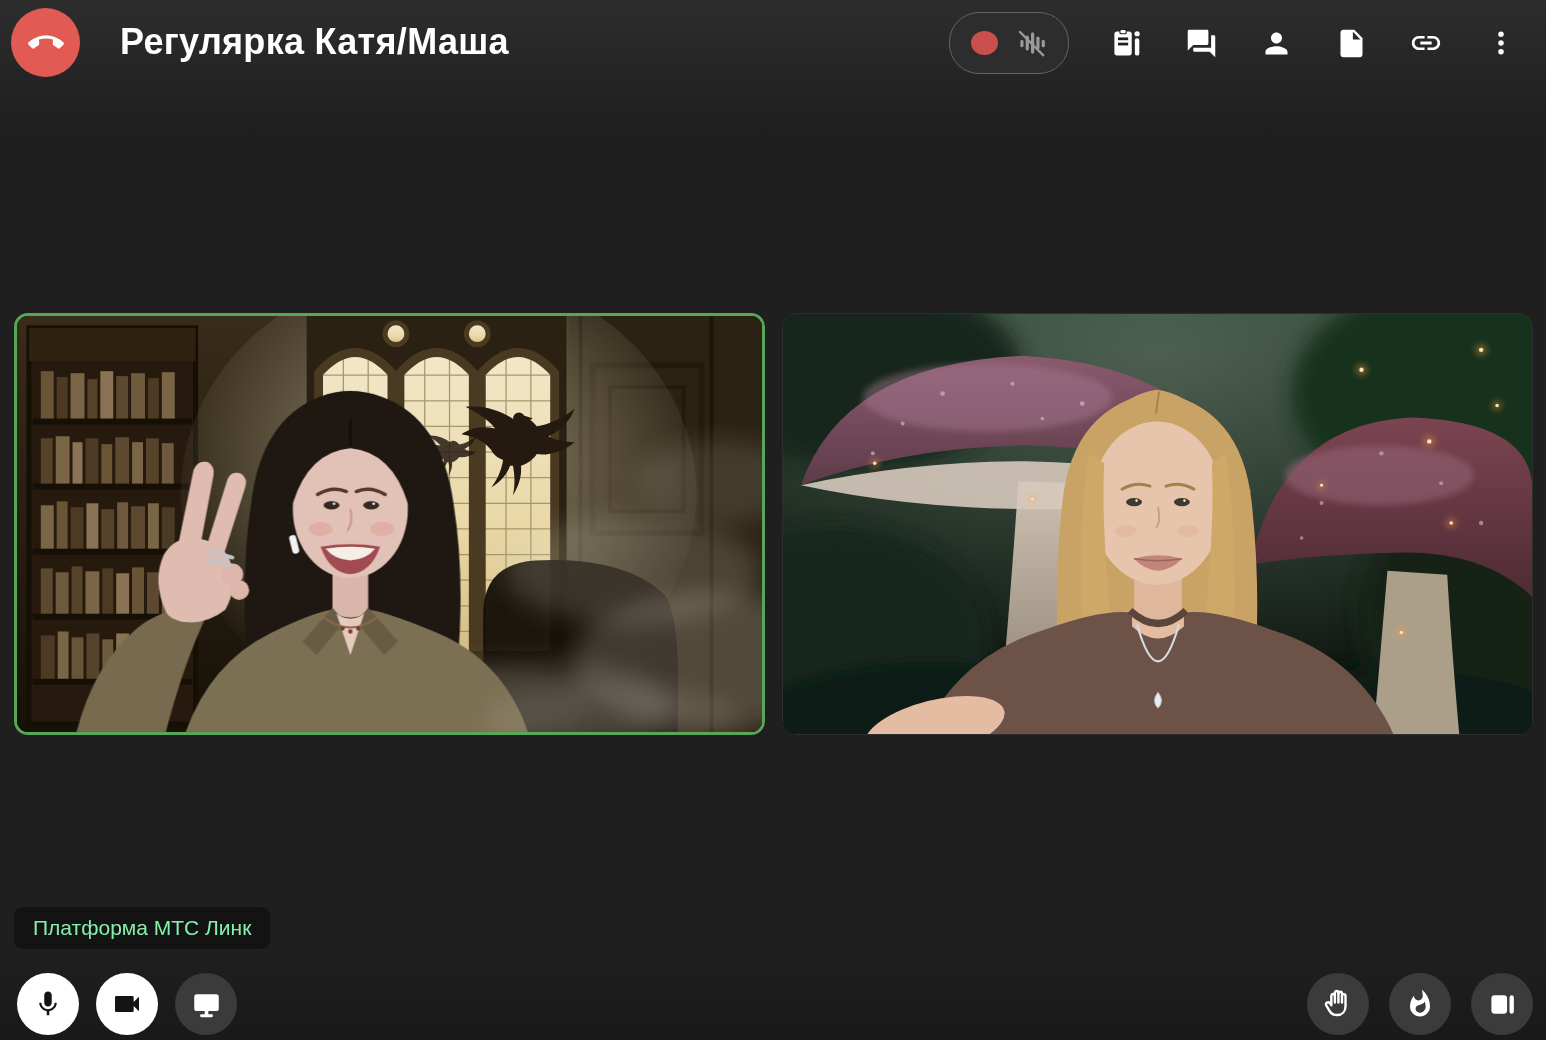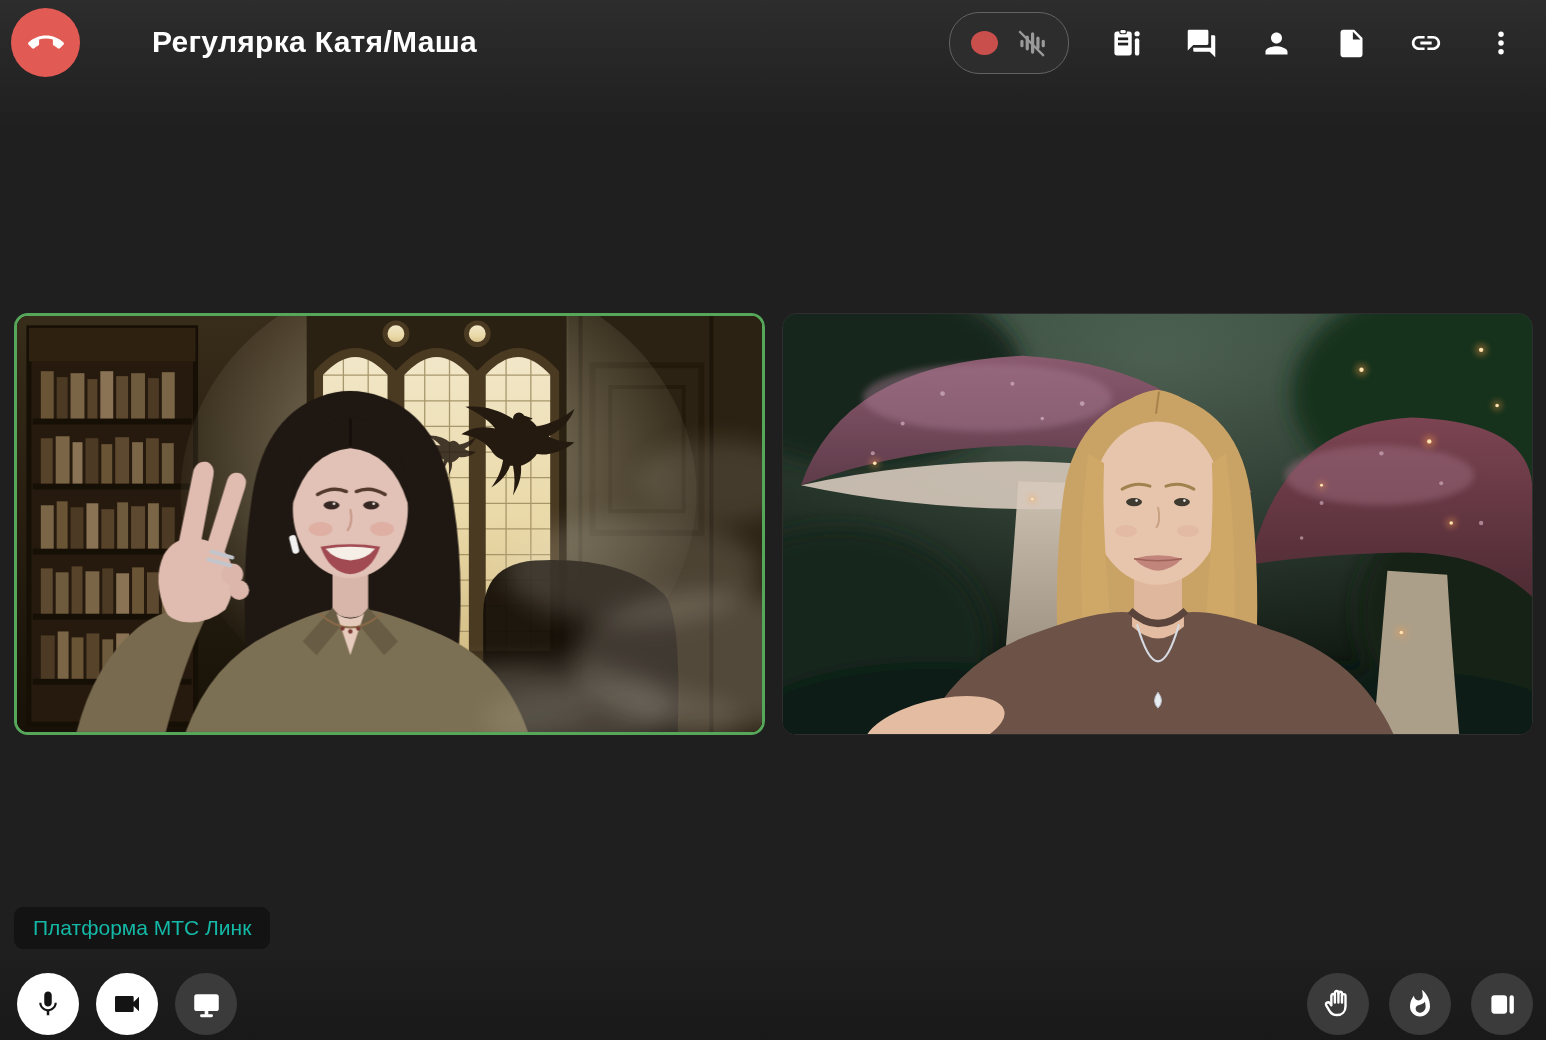--- a/index.html
+++ b/index.html
@@ -8,37 +8,37 @@
     font-family:"Liberation Sans","DejaVu Sans",sans-serif;color:#fff;}
   .stage::before{content:"";position:absolute;left:0;top:0;right:0;height:130px;
     background:linear-gradient(#2d2d2d,rgba(31,31,31,0));pointer-events:none;}
   .stage::after{content:"";position:absolute;left:0;bottom:0;right:0;height:90px;
     background:linear-gradient(rgba(24,24,24,0),rgba(20,20,20,.55));pointer-events:none;}
 
   
   .hangup{position:absolute;left:11px;top:8px;width:69px;height:69px;border-radius:50%;
     background:var(--hangup-button,#e25a54);display:flex;align-items:center;justify-content:center;cursor:pointer;z-index:5;}
   .title{position:absolute;left:120px;top:0;height:84px;display:flex;align-items:center;
-    font-size:30px;font-weight:700;letter-spacing:.3px;z-index:5;margin-left:32px;}
+    font-size:36px;font-weight:700;letter-spacing:.3px;z-index:5;}
   .top-right{position:absolute;right:27px;top:0;height:86px;display:flex;align-items:center;gap:39px;z-index:5;}
   .pill{width:118px;height:60px;border-radius:30px;background:#2d2d2d;border:1.5px solid #636363;
     display:flex;align-items:center;justify-content:center;gap:17px;cursor:pointer;}
   .rec-dot{width:27px;height:24px;border-radius:50%;background:var(--recording-dot,#c94f4c);}
   .icon-btn{width:36px;height:36px;display:flex;align-items:center;justify-content:center;cursor:pointer;}
 
   
   .tile{position:absolute;top:313px;width:751px;height:422px;border-radius:14px;overflow:hidden;
     background:#000;box-sizing:border-box;cursor:pointer;}
   .tile.left{left:14px;border:3px solid var(--active-speaker-border,#57a75a);}
   .tile.right{left:782px;border:1px solid #2e2e2e;}
   .tile svg{position:absolute;left:0;top:0;width:100%;height:100%;display:block;}
 
   
   .badge{position:absolute;left:14px;top:907px;height:42px;padding:0 19px;border-radius:9px;
-    background:#131313;display:flex;align-items:center;font-size:21px;font-weight:500;color:#14b8a6;z-index:5;}
+    background:#131313;display:flex;align-items:center;font-size:21px;font-weight:500;color:#86efac;z-index:5;}
   .controls{position:absolute;top:973px;display:flex;gap:17px;z-index:5;}
   .controls.left{left:17px;}
   .controls.right{right:13px;gap:20px;}
   .ctl{width:62px;height:62px;border-radius:50%;display:flex;align-items:center;justify-content:center;cursor:pointer;}
   .ctl.light{background:var(--control-button-light,#fff);}
   .ctl.dark{background:var(--control-button-dark,#3b3b3b);}
 </style>
 <title>Регулярка Катя/Маша</title></head>
 <body>
 

